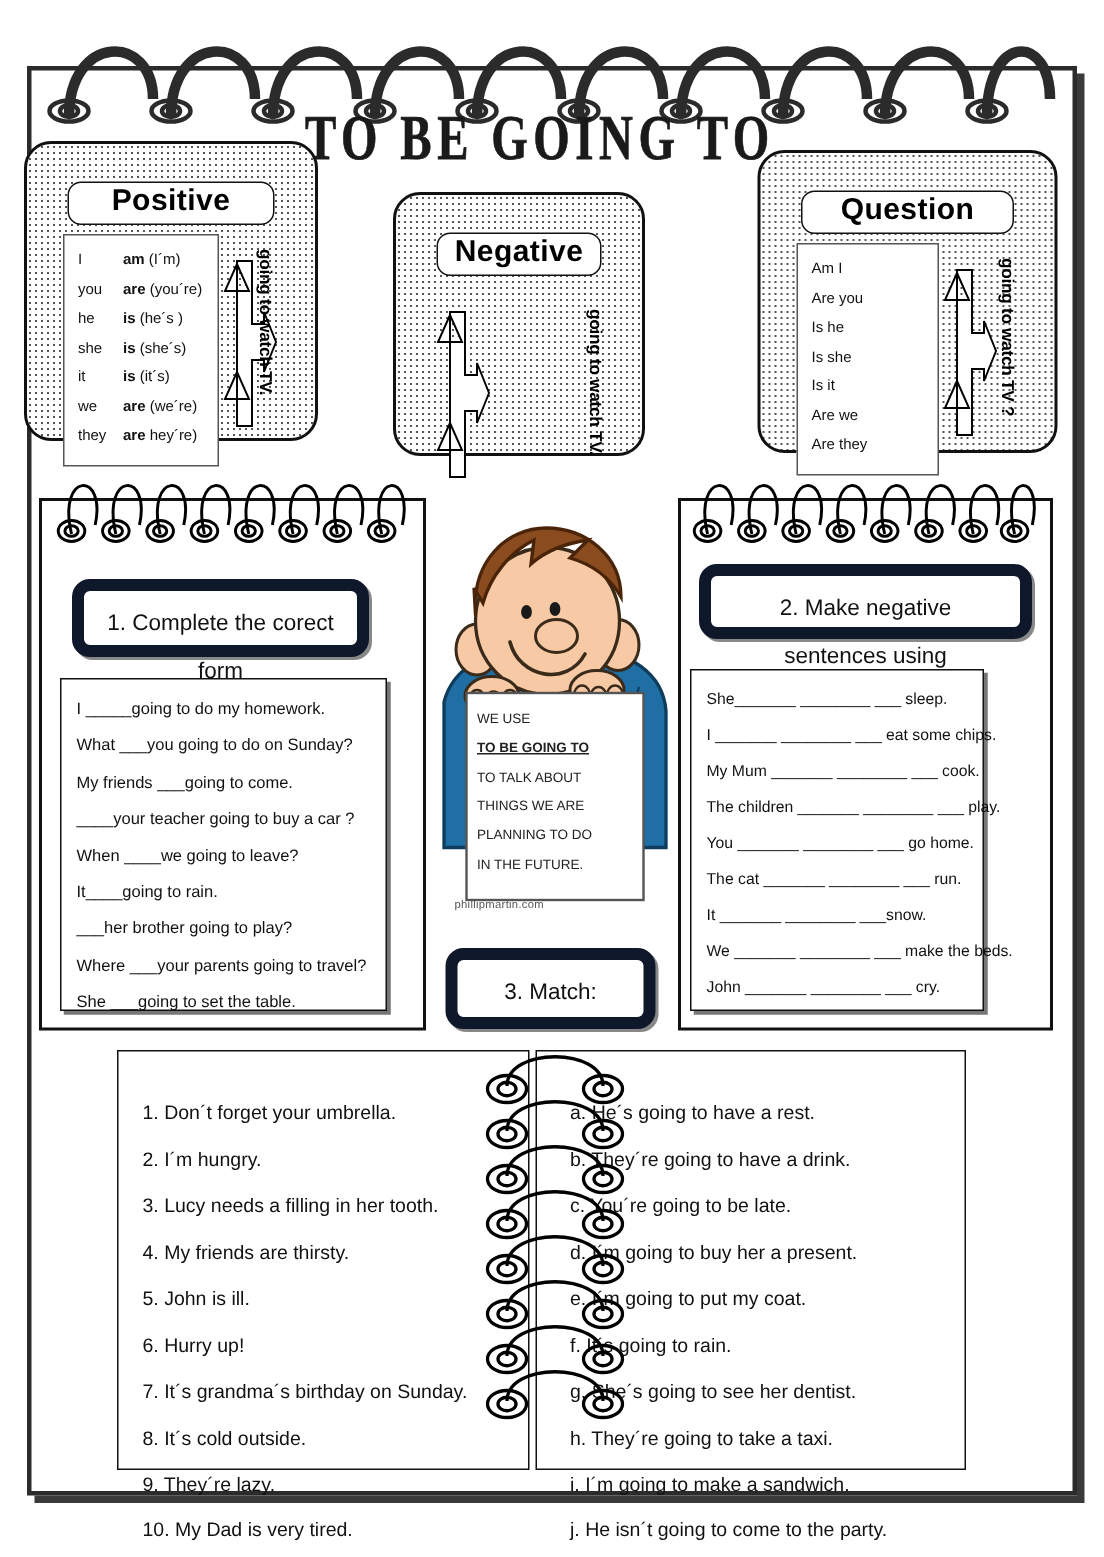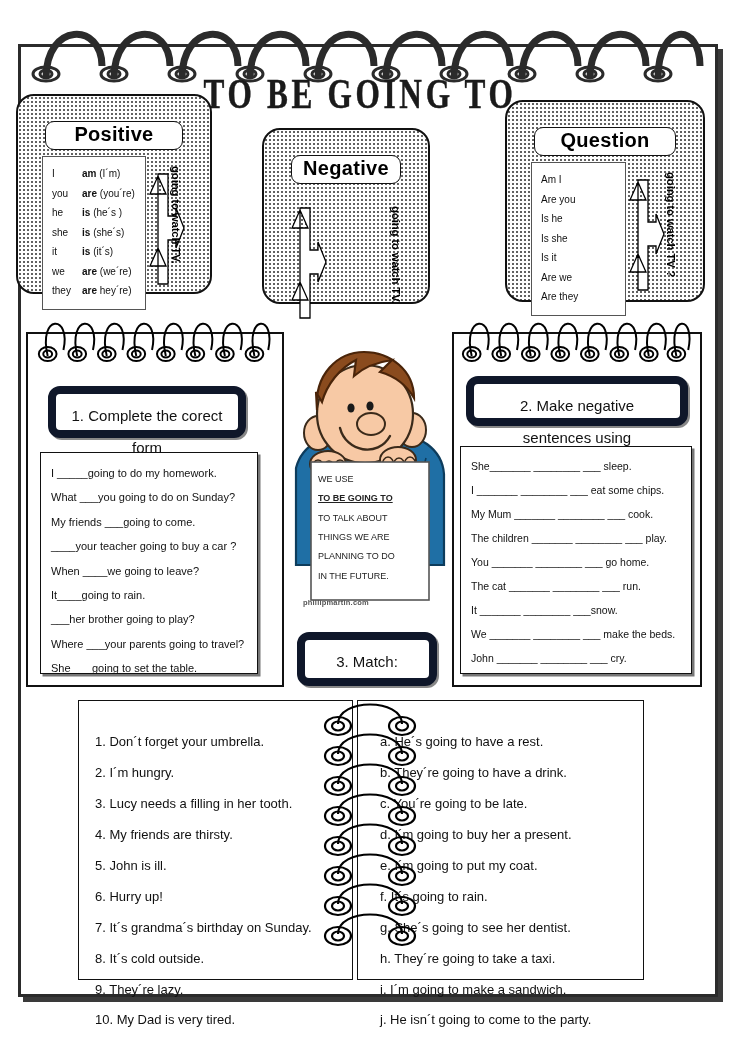--- a/index.html
+++ b/index.html
@@ -126,28 +126,28 @@
     position: absolute;
     border: 1.6px solid #111;
     box-shadow: 2.5px 2.5px 0 #777;
     background: #fff;
     font-size: 11px;
     color: #111;
     padding: 8px 10px;
   }
   #ex1-body { left: 40px; top: 452px; width: 218px; height: 222px; }
   #ex1-body .line { line-height: 2.22; white-space: nowrap; }
-  #ex2-body { left: 460px; top: 446px; width: 232px; height: 228px; }
+  #ex2-body { left: 460px; top: 446px; width: 196px; height: 228px; }
   #ex2-body .line { line-height: 2.28; white-space: nowrap; font-size: 10.5px; }
 
   
   .boy { position: absolute; left: 294px; top: 340px; width: 152px; height: 275px; }
   .boy-credit {
     position: absolute; left: 303px; top: 598px;
-    font-size: 7.5px; color: #555; letter-spacing: 0.2px; font-weight: bold;
+    font-size: 7.5px; color: #555; letter-spacing: 0.2px;
   }
   .sign-text {
     position: absolute; left: 318px; top: 470px;
     width: 110px;
     font-size: 9px; line-height: 2.15; color: #222;
     font-family: "Liberation Sans", sans-serif;
   }
   .sign-text .strong { font-weight: 700; text-decoration: underline; }
 
   

